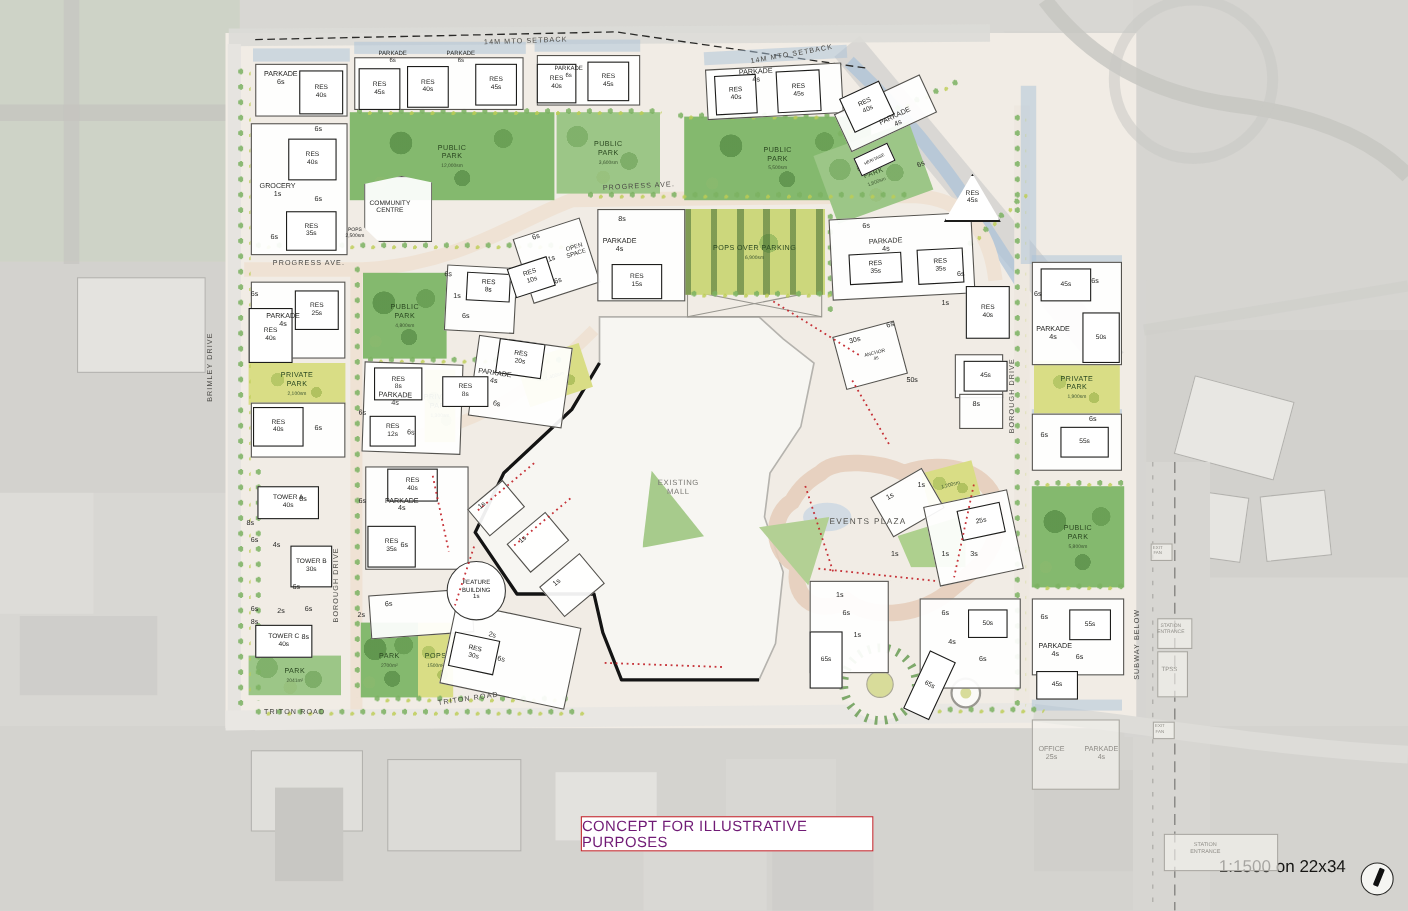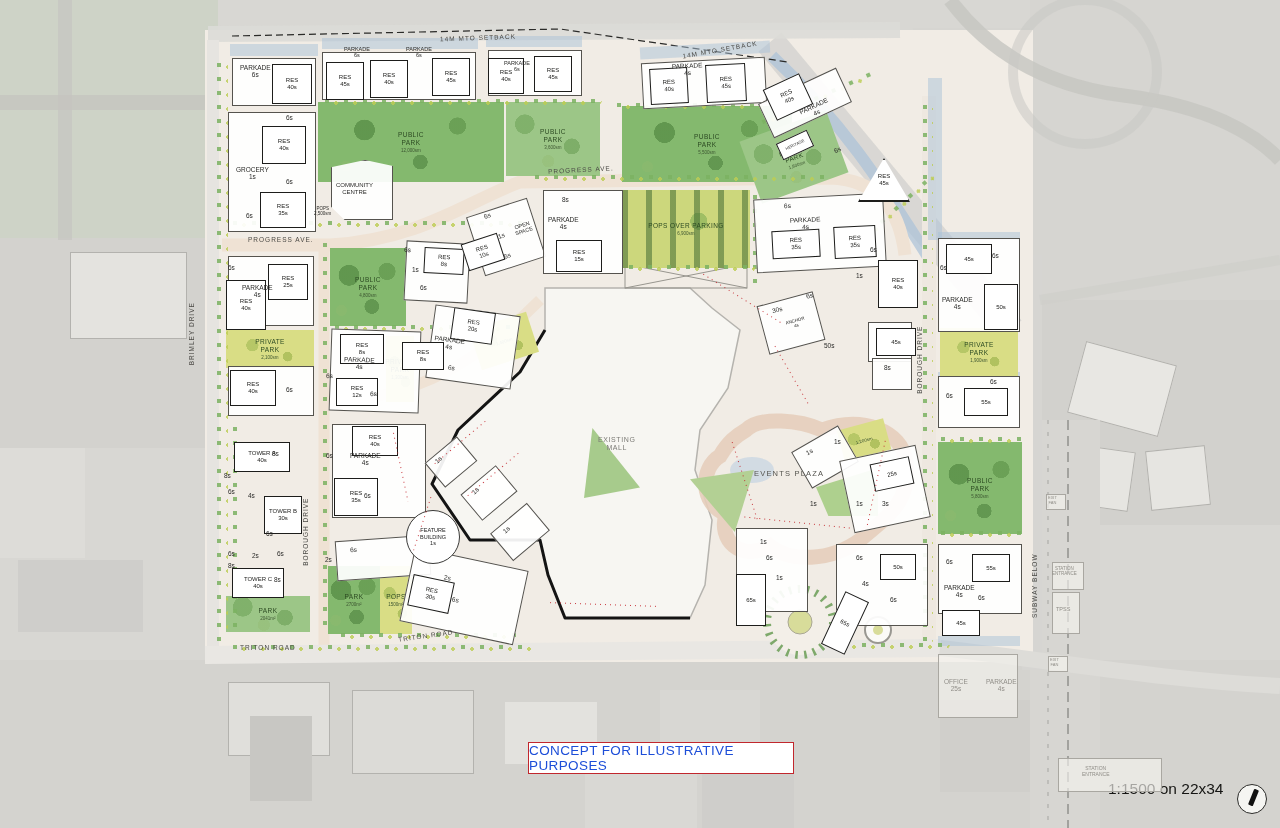--- a/index.html
+++ b/index.html
@@ -54,21 +54,21 @@
   .park.tri2{clip-path:polygon(0 15%,100% 0,70% 100%);background:#b3d094;}
   .park.tri3{clip-path:polygon(0 40%,100% 0,100% 100%,20% 100%);background:#aed08e;}
   .txt{position:absolute;font-size:6.5px;line-height:1.15;color:#2a2a28;
     white-space:pre-line;text-align:center;transform-origin:center;}
   .txt.street{font-size:6.5px;letter-spacing:1px;color:#4b4a46;white-space:nowrap;}
   .txt.plaza{font-size:7.5px;letter-spacing:1.2px;color:#55544f;white-space:nowrap;}
   .txt.faded{color:#908e88;}
   .txt.mall{font-size:7px;letter-spacing:.6px;color:#7b7a75;}
   .annotation{position:absolute;left:528px;top:742px;width:264px;height:30px;
     background:#fff;border:1.6px solid #c1272d;display:flex;align-items:center;justify-content:center;
-    font-size:13.5px;letter-spacing:.4px;color:#1d4ed8;}
+    font-size:13.5px;letter-spacing:.4px;color:#701a75;}
   .scalelbl{position:absolute;left:1108px;top:780px;font-size:15.5px;color:#151513;}
   .north{position:absolute;left:1237px;top:784px;width:30px;height:30px;border:1.6px solid #2c2c2a;
     border-radius:50%;background:rgba(250,250,248,.85);box-sizing:border-box;}
   .north .needle{position:absolute;left:13px;top:4px;width:5px;height:17px;background:#111;
     transform:rotate(22deg);border-radius:1px;}
   svg{position:absolute;left:0;top:0;}
 </style>
 </head>
 <body>
 

